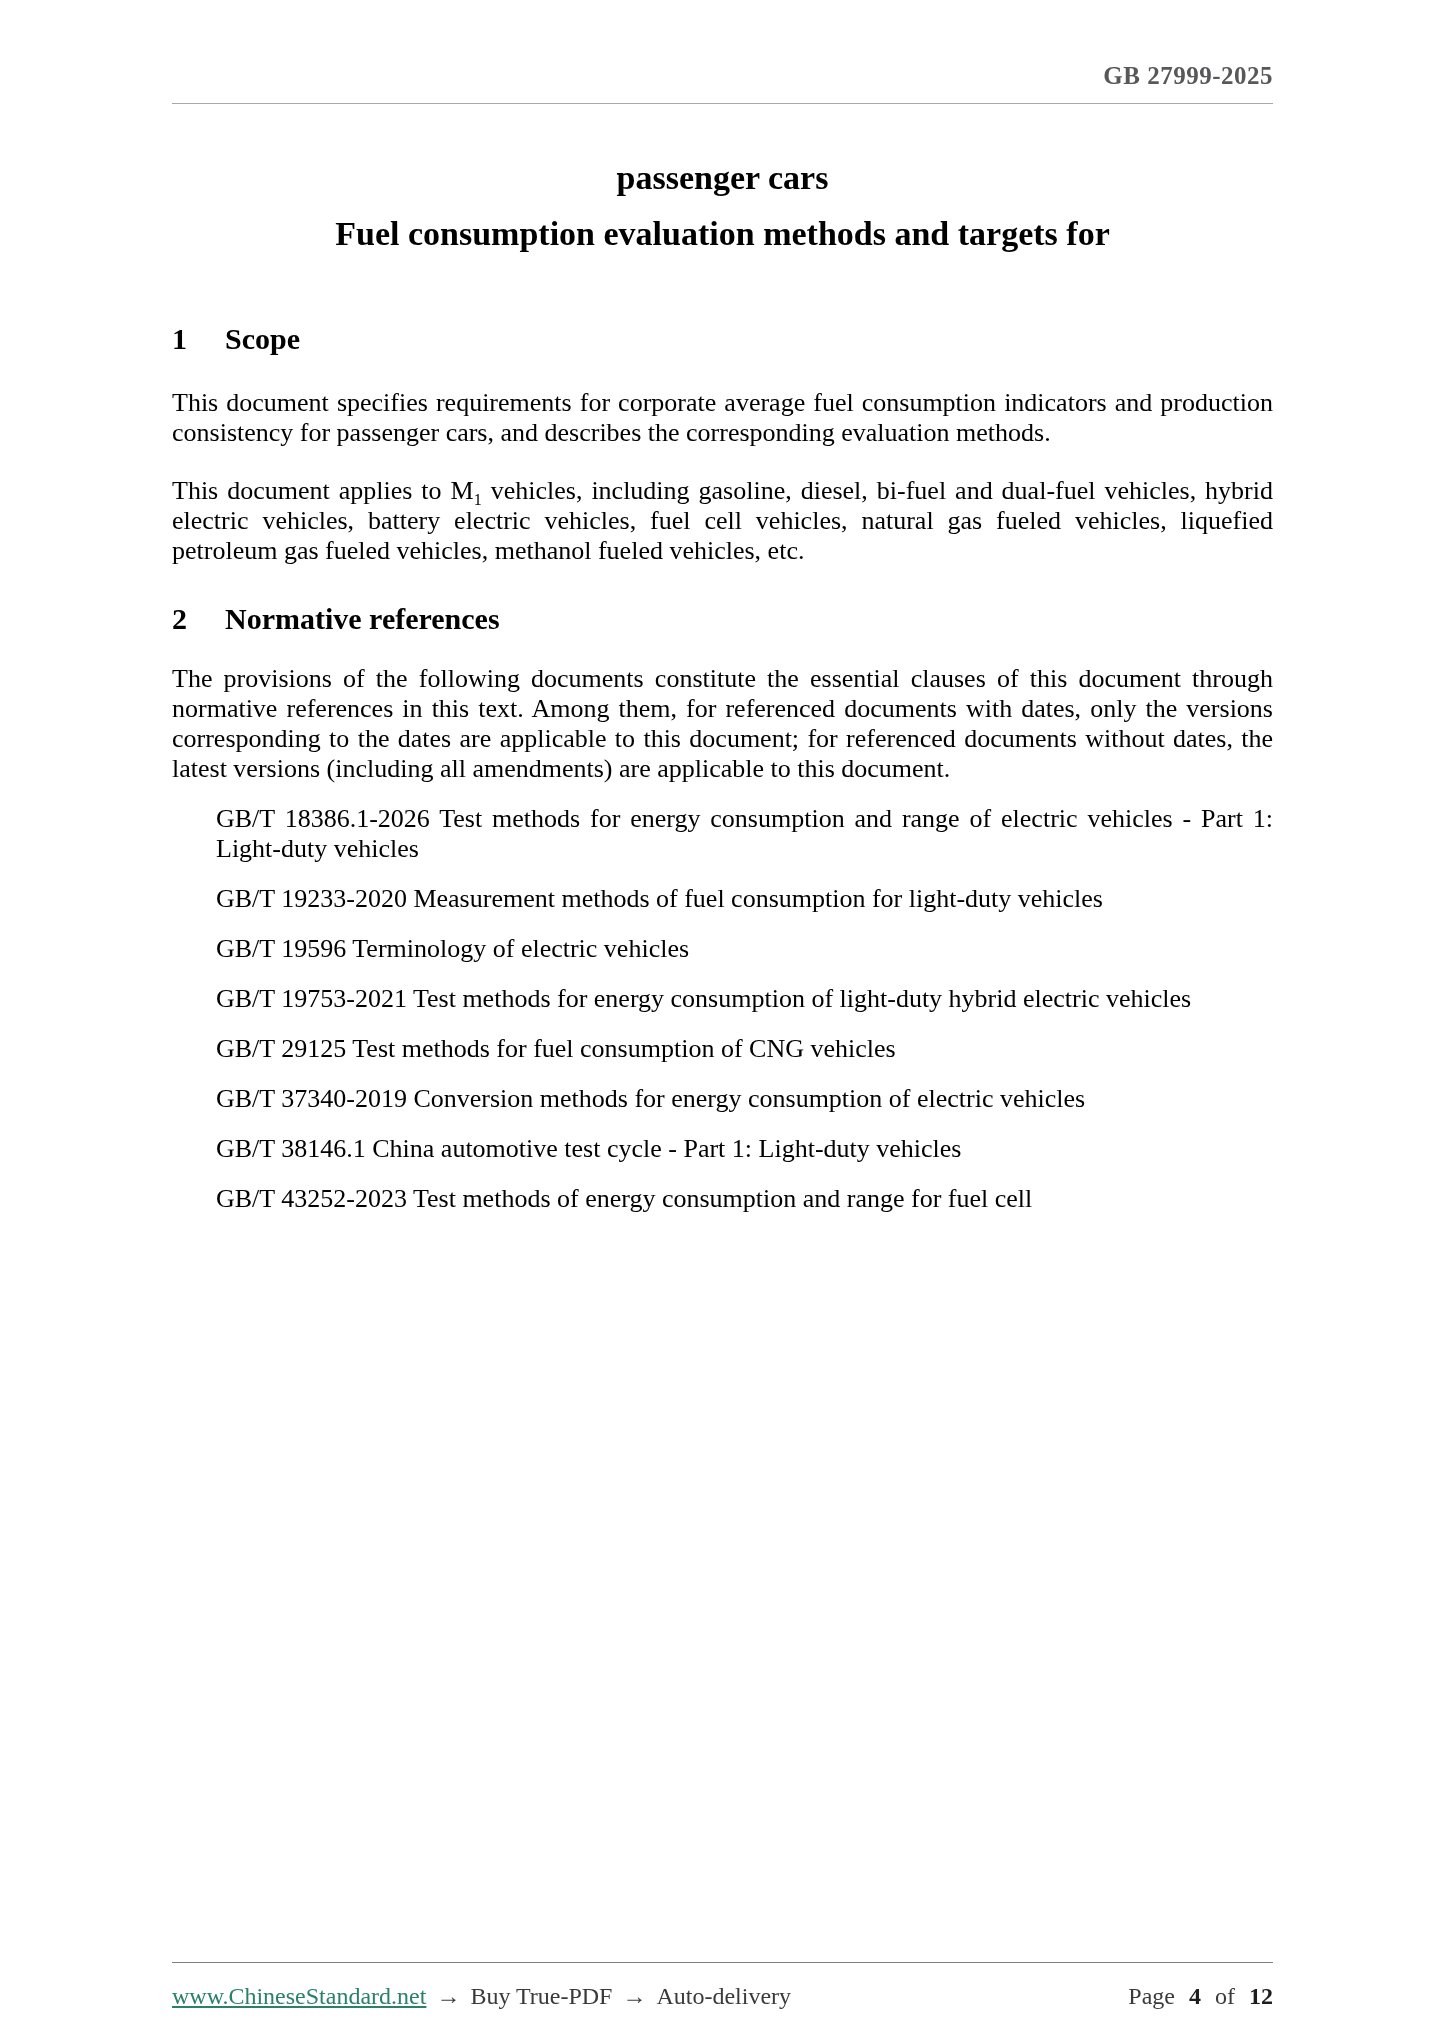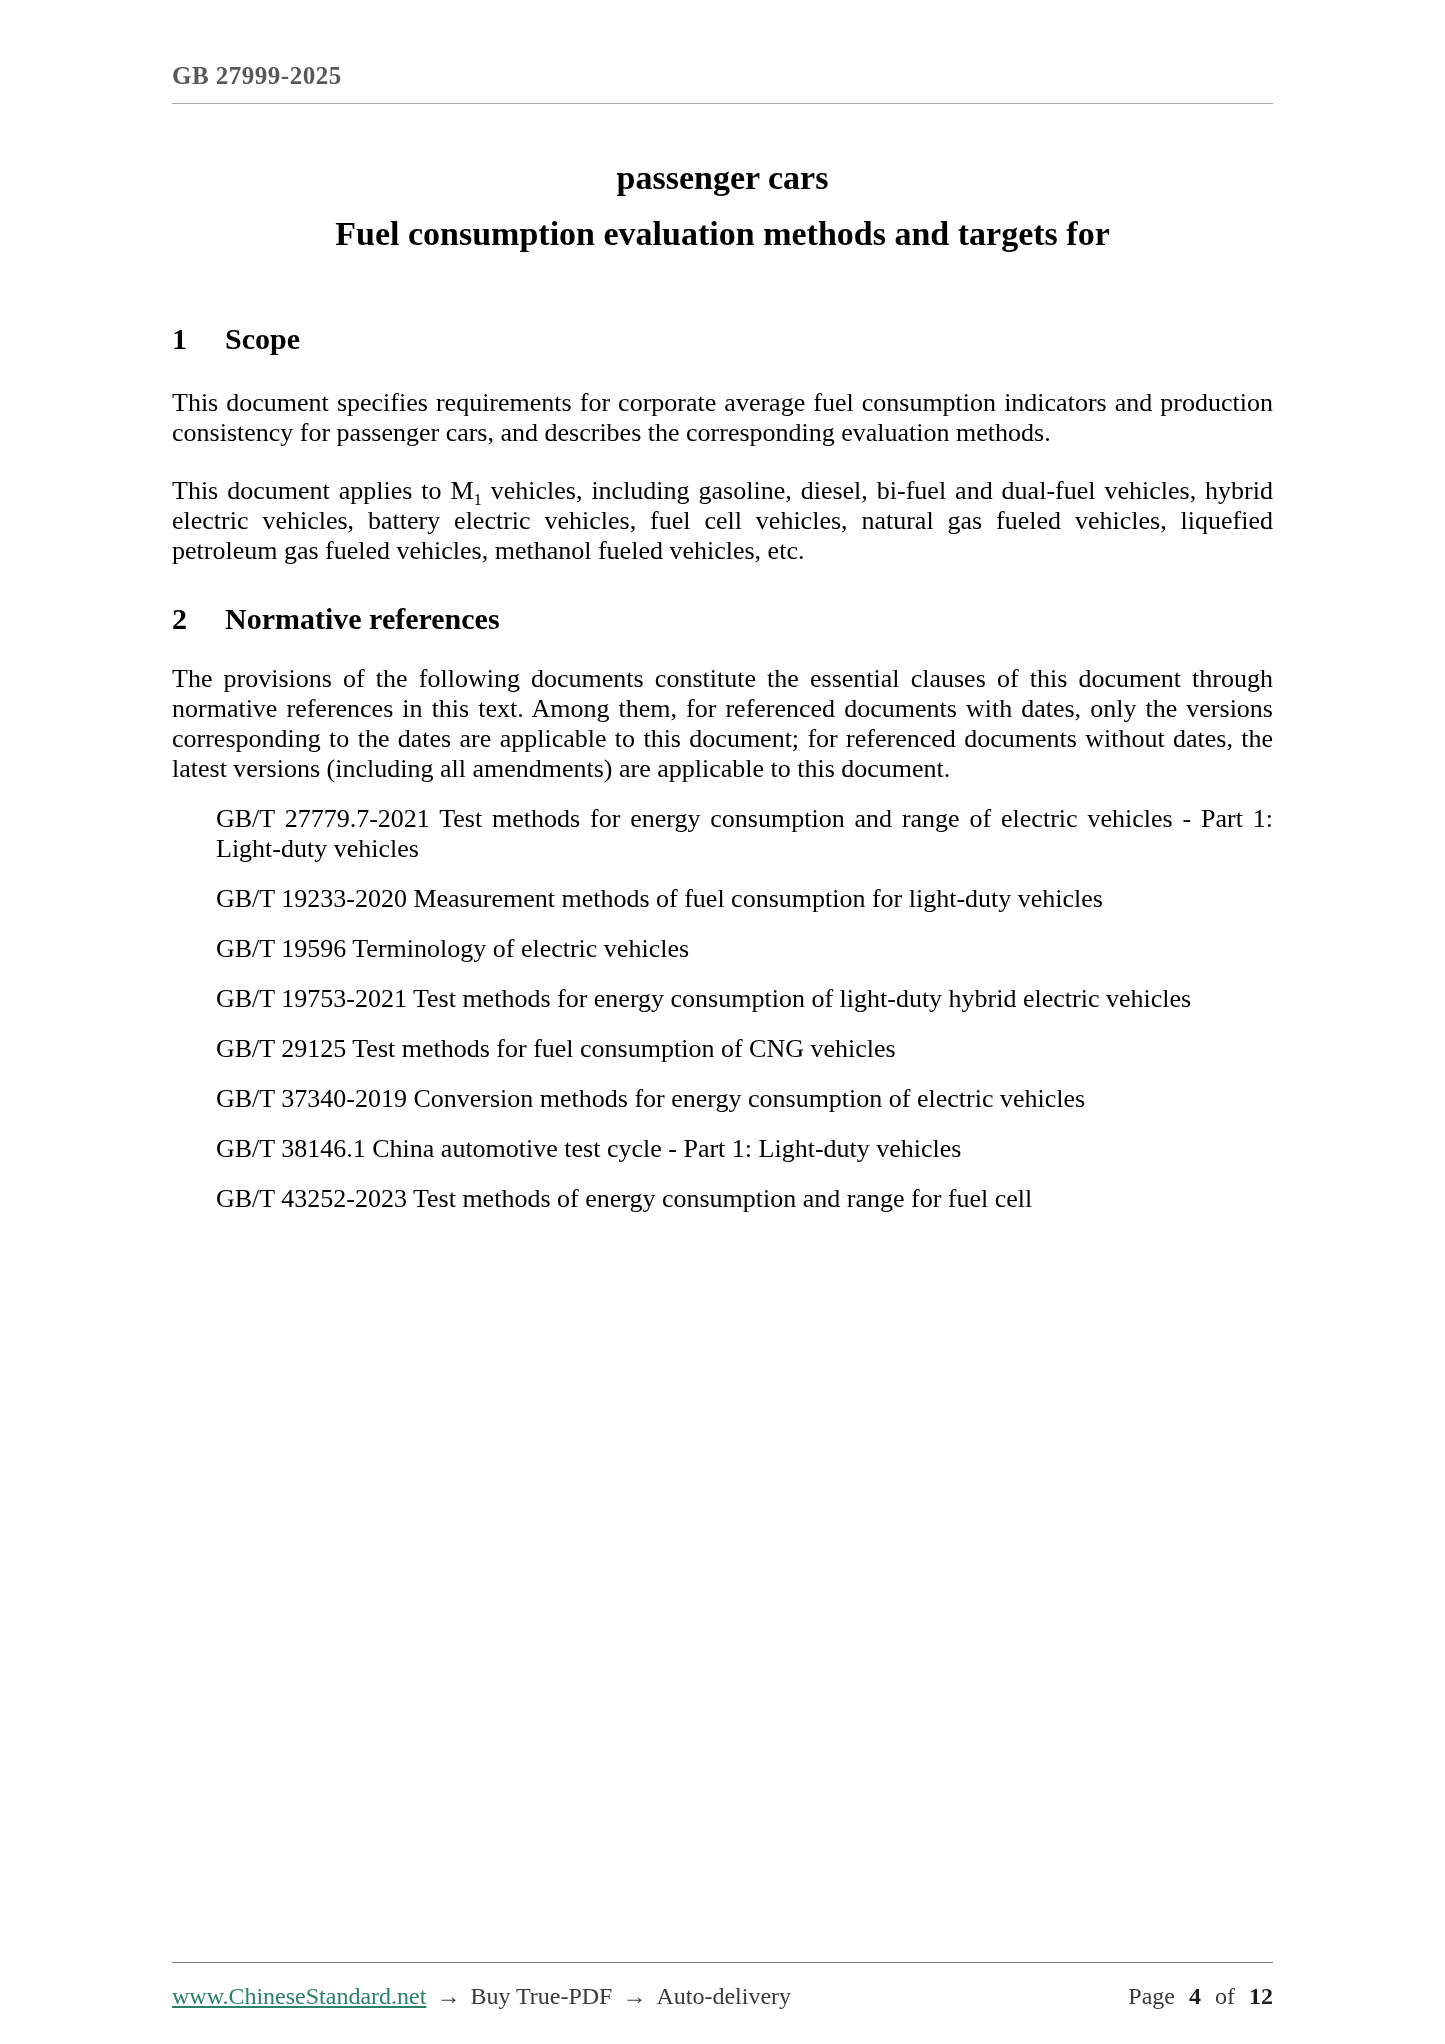--- a/index.html
+++ b/index.html
@@ -13,21 +13,21 @@
     color: #000000;
   }
   .page {
     position: absolute;
     inset: 0;
     background: #ffffff;
     padding: 0 172px;
   }
   .doc-header-text {
     margin-top: 62px;
-    text-align: left;
+    text-align: right;
     font-size: 25px;
     font-weight: bold;
     color: #58585a;
     line-height: 28px;
     letter-spacing: 0.5px;
   }
   .header-rule {
     margin-top: 13px;
     border-top: 1px solid #a8a8a8;
     height: 0;
@@ -112,21 +112,21 @@
   <p class="body-para tight"><span>This document applies to M</span><sub>1</sub><span> vehicles, including gasoline, diesel, bi-fuel and dual-fuel vehicles, hybrid electric vehicles, battery electric vehicles, fuel cell vehicles, natural gas fueled vehicles, liquefied petroleum gas fueled vehicles, methanol fueled vehicles, etc.</span></p>
 
   <h2 class="section-heading second">
     <span class="section-number">2</span>
     <span class="section-title">Normative references</span>
   </h2>
 
   <p class="body-para tight">The provisions of the following documents constitute the essential clauses of this document through normative references in this text. Among them, for referenced documents with dates, only the versions corresponding to the dates are applicable to this document; for referenced documents without dates, the latest versions (including all amendments) are applicable to this document.</p>
 
   <div class="references">
-    <p class="ref-item">GB/T 27779.7-2021 Test methods for energy consumption and range of electric vehicles - Part 1: Light-duty vehicles</p>
+    <p class="ref-item">GB/T 18386.1-2026 Test methods for energy consumption and range of electric vehicles - Part 1: Light-duty vehicles</p>
     <p class="ref-item">GB/T 19233-2020 Measurement methods of fuel consumption for light-duty vehicles</p>
     <p class="ref-item">GB/T 19596 Terminology of electric vehicles</p>
     <p class="ref-item">GB/T 19753-2021 Test methods for energy consumption of light-duty hybrid electric vehicles</p>
     <p class="ref-item">GB/T 29125 Test methods for fuel consumption of CNG vehicles</p>
     <p class="ref-item">GB/T 37340-2019 Conversion methods for energy consumption of electric vehicles</p>
     <p class="ref-item">GB/T 38146.1 China automotive test cycle - Part 1: Light-duty vehicles</p>
     <p class="ref-item">GB/T 43252-2023 Test methods of energy consumption and range for fuel cell</p>
   </div>
 
   <footer class="doc-footer">

